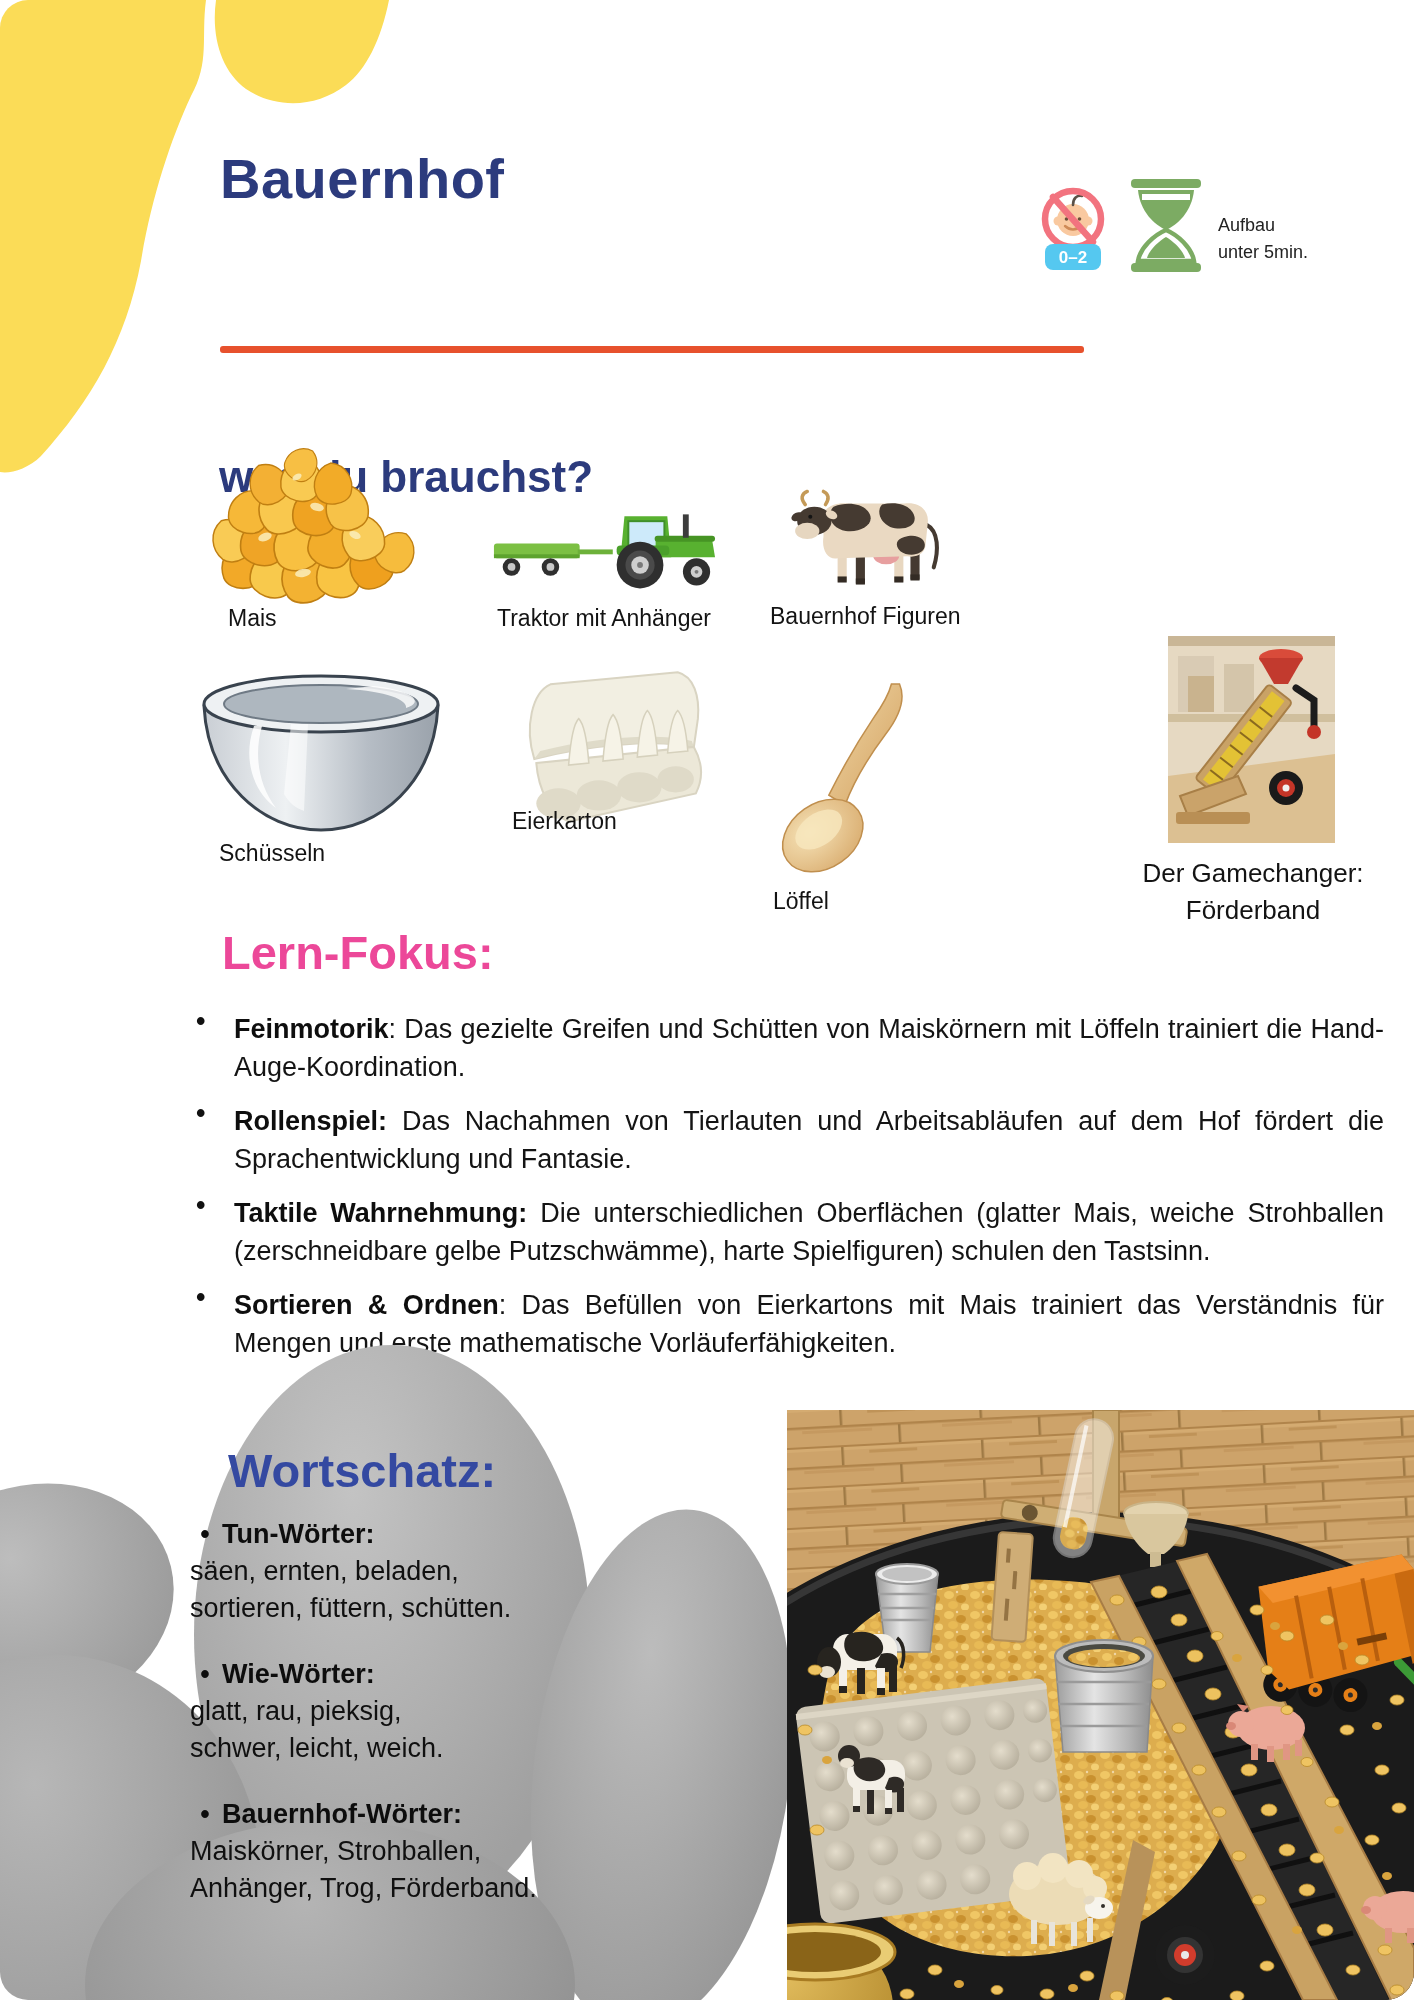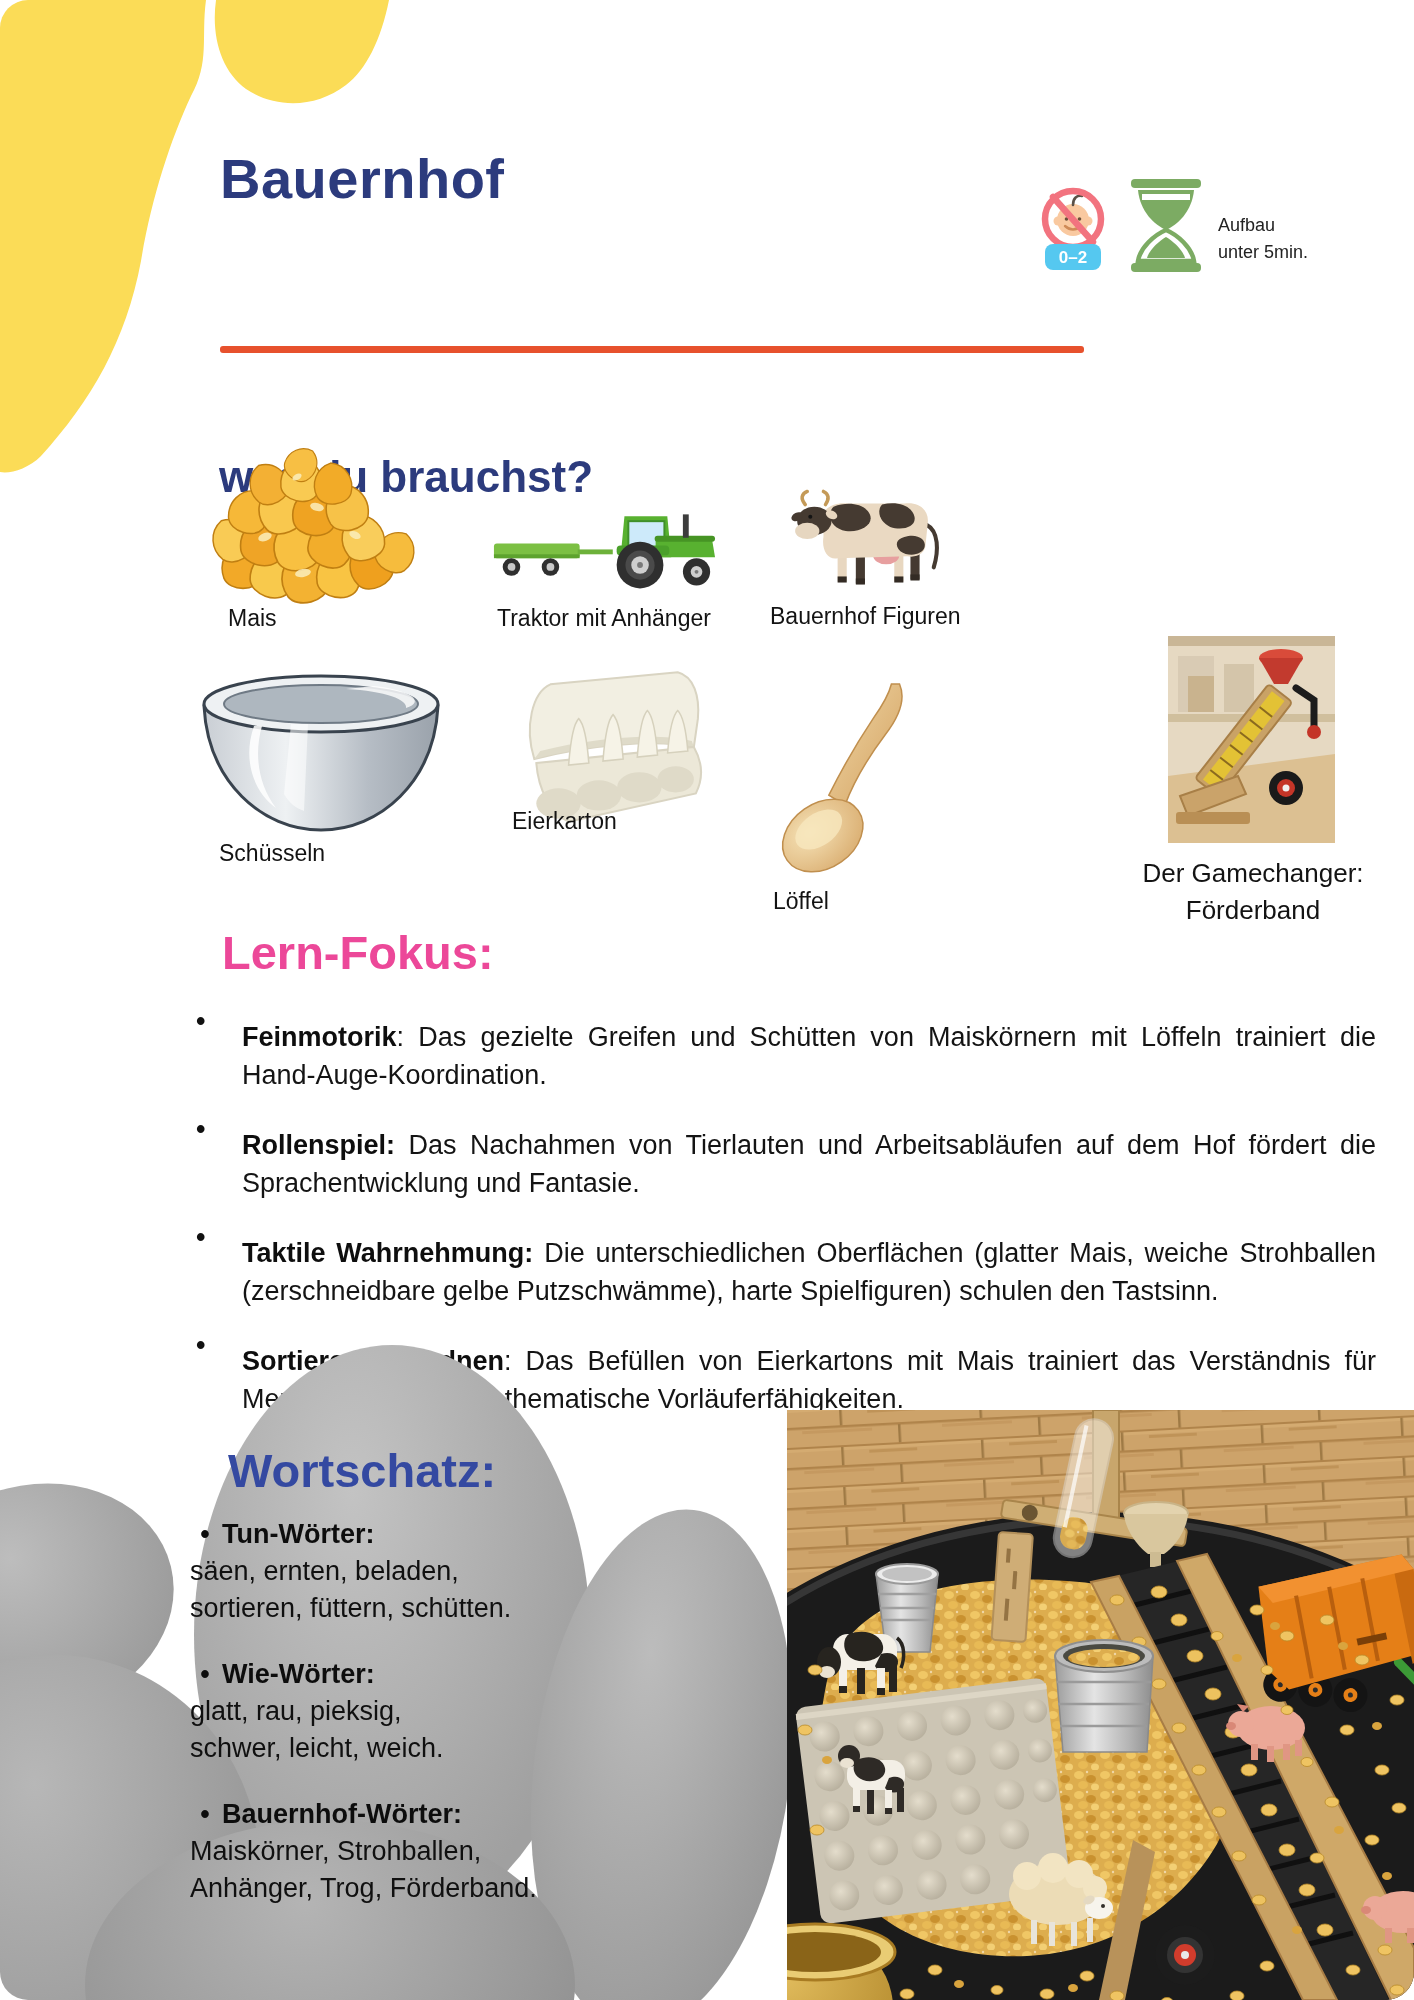--- a/index.html
+++ b/index.html
@@ -12,21 +12,21 @@
   .rule{left:220px;top:346px;width:864px;height:7px;background:#e7512d;border-radius:3px;}
   
   .mat-heading{left:219px;top:452px;font-size:44px;font-weight:bold;color:#2c3b7d;}
   .item-label{font-size:23px;color:#131313;text-align:right;}
   .gc-caption{left:1118px;top:855px;width:270px;text-align:center;font-size:26px;line-height:37px;color:#131313;}
   
   .lf-heading{left:222px;top:925px;font-size:47px;font-weight:bold;color:#ec4899;}
   .lf-bullets{left:196px;top:1002px;width:1196px;}
   .lfb{display:flex;}
   .lfb .dot{flex:none;width:30px;font-size:27px;font-weight:bold;line-height:38px;color:#111;}
-  .lftext{width:1160px;margin:16px;font-size:27px;line-height:38px;text-align:justify;color:#141414;}
+  .lftext{width:1160px;margin:8px;font-size:27px;line-height:38px;text-align:justify;color:#141414;}
   .lftext b{font-weight:bold;color:#0e0e0e;}
   
   .ws-heading{left:228px;top:1443px;font-size:47px;font-weight:bold;color:#3449a1;}
   .vocab{left:190px;top:1516px;width:440px;}
   .vg{margin-bottom:29px;}
   .vg-title{padding-left:32px;font-size:27px;line-height:37px;font-weight:bold;color:#0d0d0d;}
   .vg-title .vdot{display:inline-block;width:34px;margin-left:-34px;text-align:center;}
   .vg-line{font-size:27px;line-height:37px;color:#101010;}
   
   .egg{position:absolute;border-radius:50%;}

